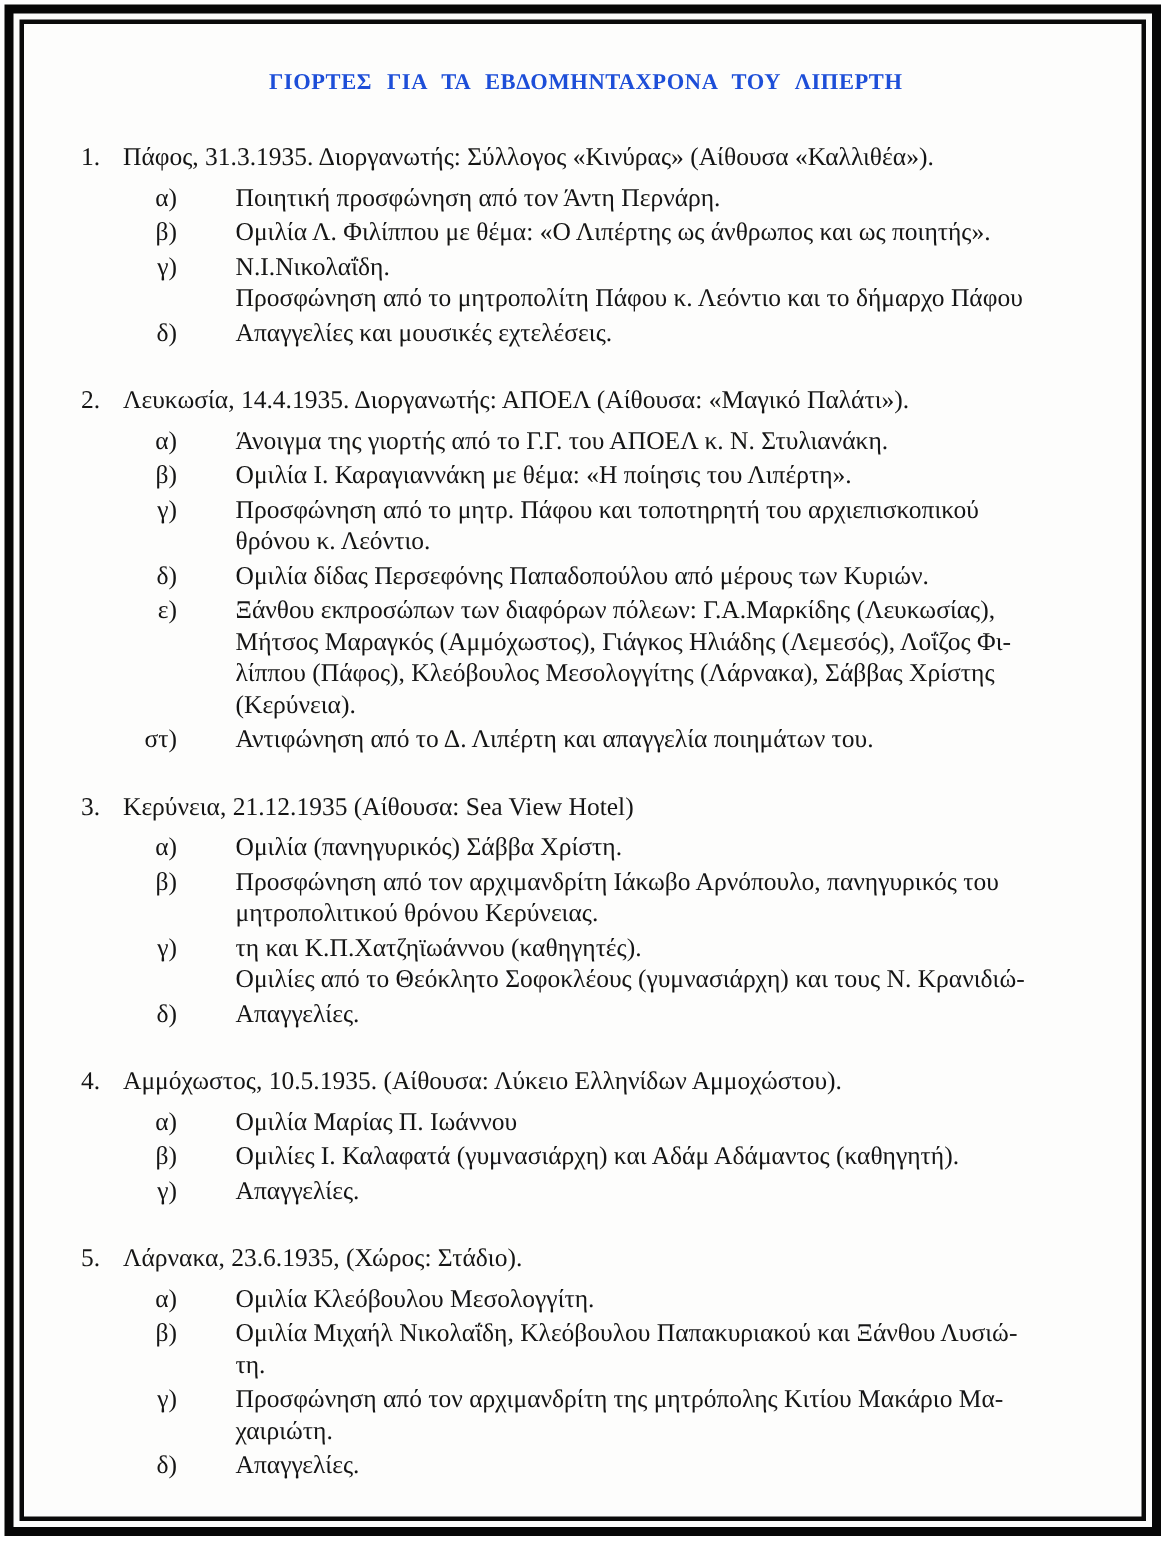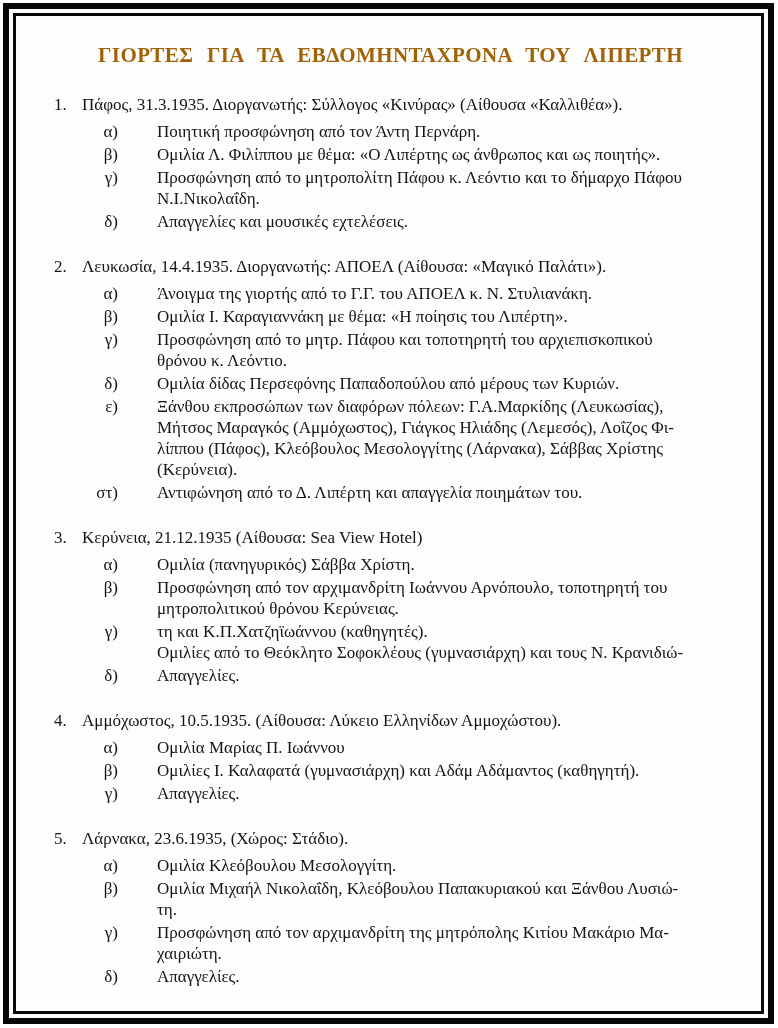--- a/index.html
+++ b/index.html
@@ -28,26 +28,26 @@
     box-sizing: border-box;
     overflow: hidden;
     background: #fdfdfc;
   }
   .content {
     padding: 12px 26px 0 30px;
   }
   .doc-title {
     text-align: center;
     font-weight: bold;
-    font-size: 21px;
+    font-size: 15px;
     line-height: 26px;
     margin: 14px 0 26px 0;
     letter-spacing: 0.4px;
     word-spacing: 0.38em;
-    color: #a16207;
+    color: #1d4ed8;
   }
   .event {
     margin-bottom: 24px;
     font-size: 17px;
     line-height: 21px;
   }
   .event-header {
     display: flex;
     margin-bottom: 6px;
   }
@@ -107,22 +107,22 @@
   <div class="sub-item">
     <span class="sub-label">β)</span>
     <span class="sub-text">
                   <span class="line">Ομιλία Λ. Φιλίππου με θέμα: «Ο Λιπέρτης ως άνθρωπος και ως ποιητής».</span>
                 </span>
   </div>
 
   <div class="sub-item">
     <span class="sub-label">γ)</span>
     <span class="sub-text">
+                  <span class="line">Ν.Ι.Νικολαΐδη.</span>
                   <span class="line">Προσφώνηση από το μητροπολίτη Πάφου κ. Λεόντιο και το δήμαρχο Πάφου</span>
-                  <span class="line">Ν.Ι.Νικολαΐδη.</span>
                 </span>
   </div>
 
   <div class="sub-item">
     <span class="sub-label">δ)</span>
     <span class="sub-text">
                   <span class="line">Απαγγελίες και μουσικές εχτελέσεις.</span>
                 </span>
   </div>
 </div>
@@ -191,21 +191,21 @@
   <div class="sub-item">
     <span class="sub-label">α)</span>
     <span class="sub-text">
                   <span class="line">Ομιλία (πανηγυρικός) Σάββα Χρίστη.</span>
                 </span>
   </div>
 
   <div class="sub-item">
     <span class="sub-label">β)</span>
     <span class="sub-text">
-                  <span class="line">Προσφώνηση από τον αρχιμανδρίτη Ιωάννου Αρνόπουλο, τοποτηρητή του</span>
+                  <span class="line">Προσφώνηση από τον αρχιμανδρίτη Ιάκωβο Αρνόπουλο, πανηγυρικός του</span>
                   <span class="line">μητροπολιτικού θρόνου Κερύνειας.</span>
                 </span>
   </div>
 
   <div class="sub-item">
     <span class="sub-label">γ)</span>
     <span class="sub-text">
                   <span class="line">τη και Κ.Π.Χατζηϊωάννου (καθηγητές).</span>
                   <span class="line">Ομιλίες από το Θεόκλητο Σοφοκλέους (γυμνασιάρχη) και τους Ν. Κρανιδιώ-</span>
                 </span>

